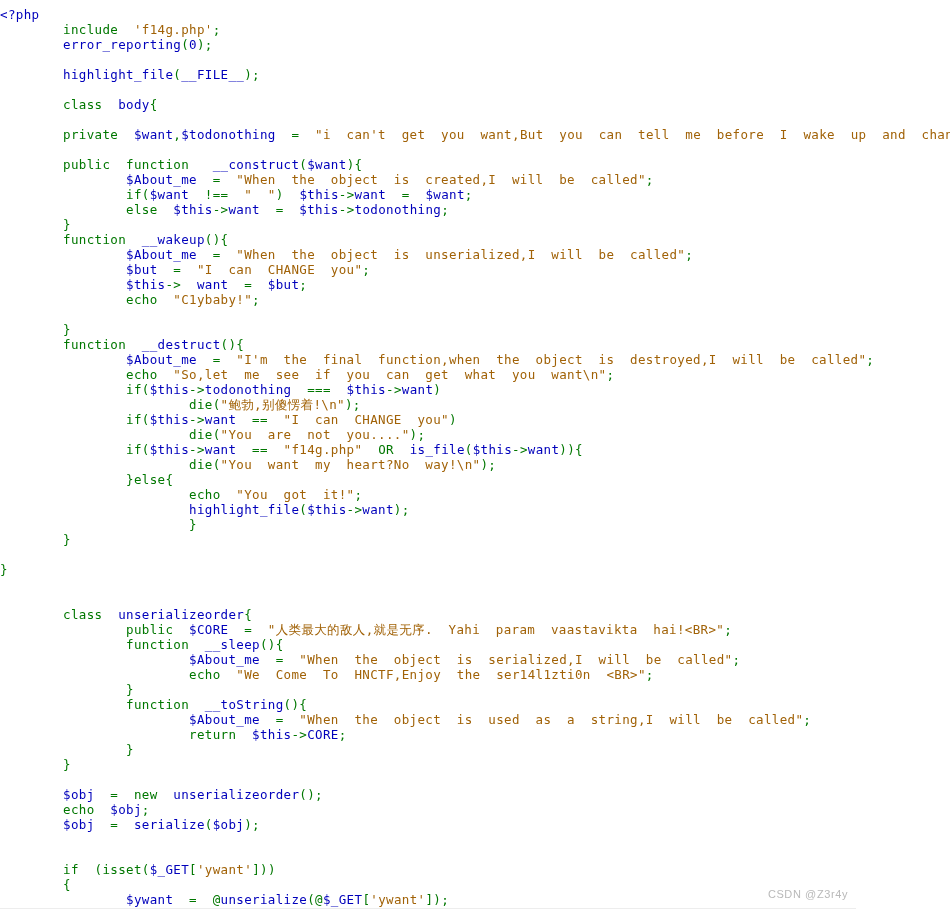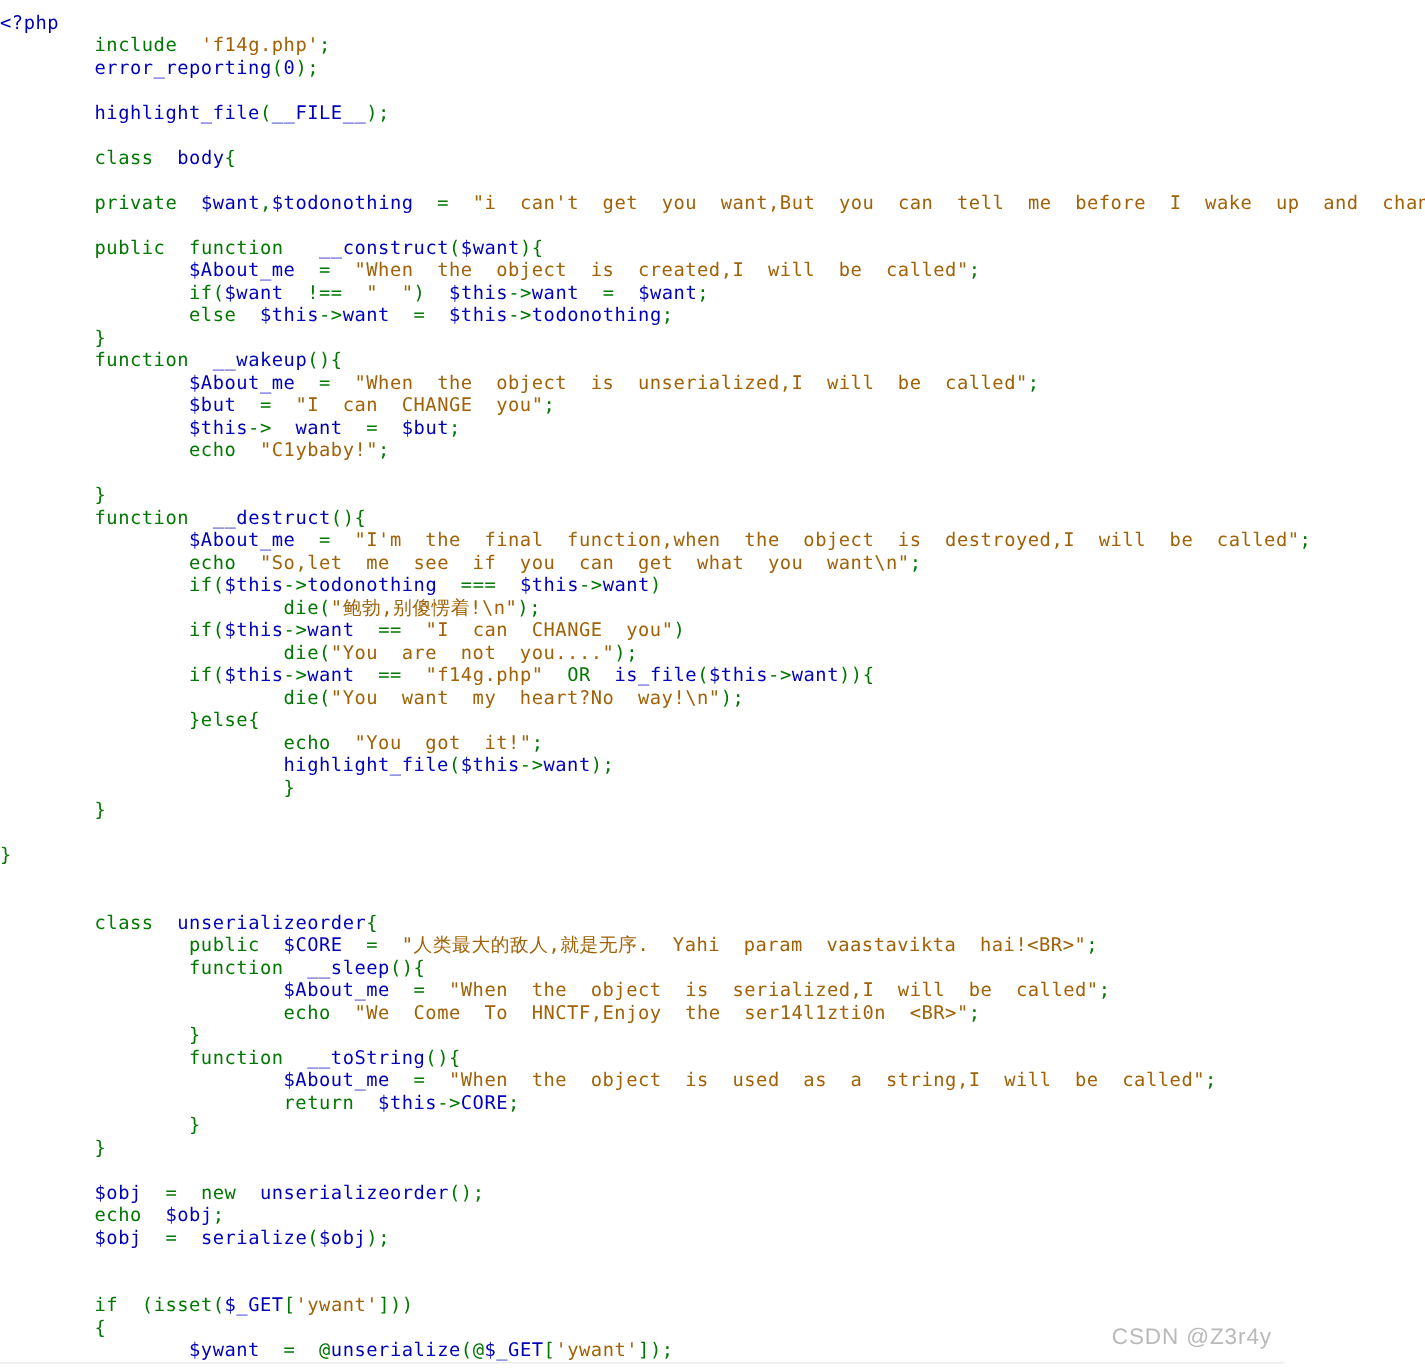--- a/index.html
+++ b/index.html
@@ -37,21 +37,21 @@
   
   .tok-default  { color: #0000BB; }   
   .tok-keyword  { color: #007700; }   
   .tok-string   { color: #a16207; }   
 
   .watermark {
     position: absolute;
     right: 8px;
     bottom: 12px;
     font-family: "Liberation Sans", sans-serif;
-    font-size: 15px;
+    font-size: 11px;
     color: #b9b9b9;
     letter-spacing: 0.6px;
     user-select: none;
   }
   .bottom-rule {
     position: absolute;
     left: 0;
     right: 0;
     bottom: 0;
     height: 3px;

